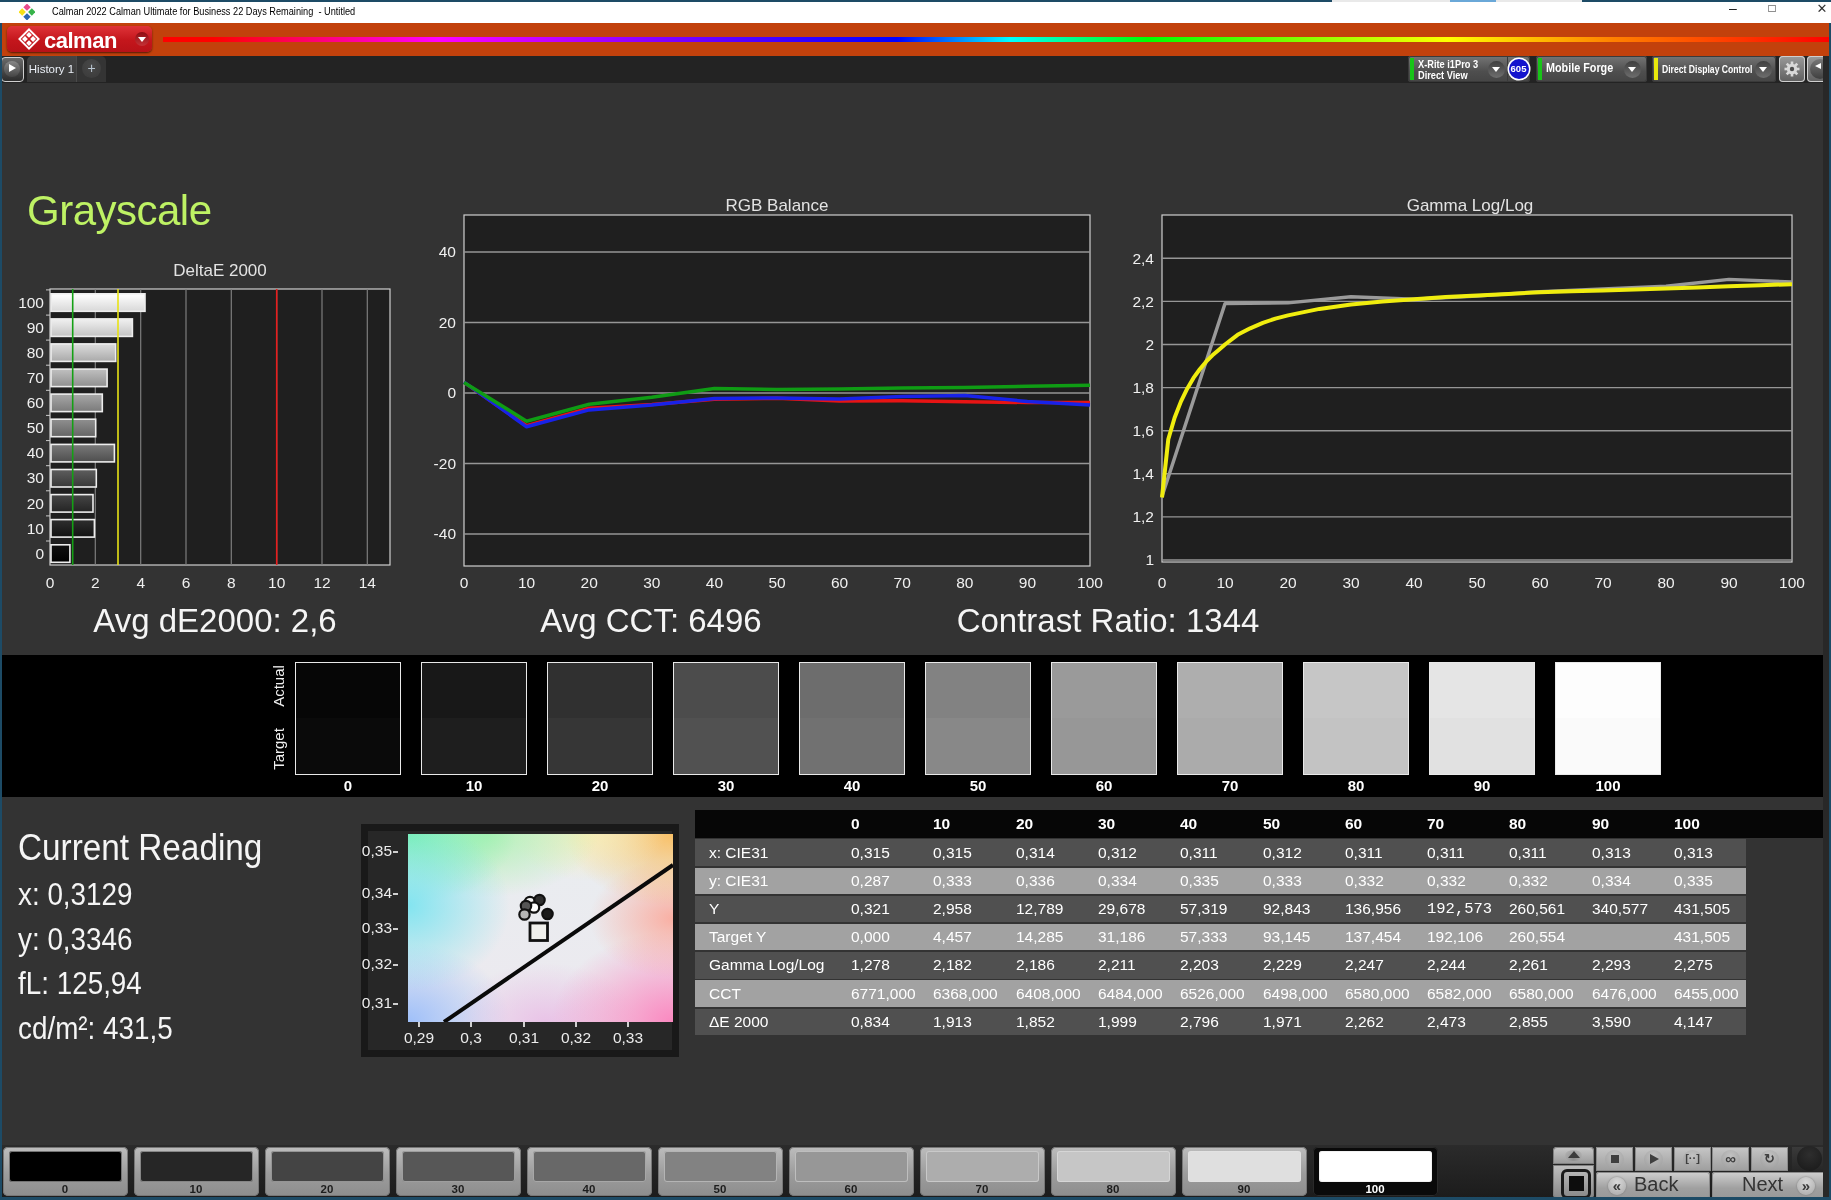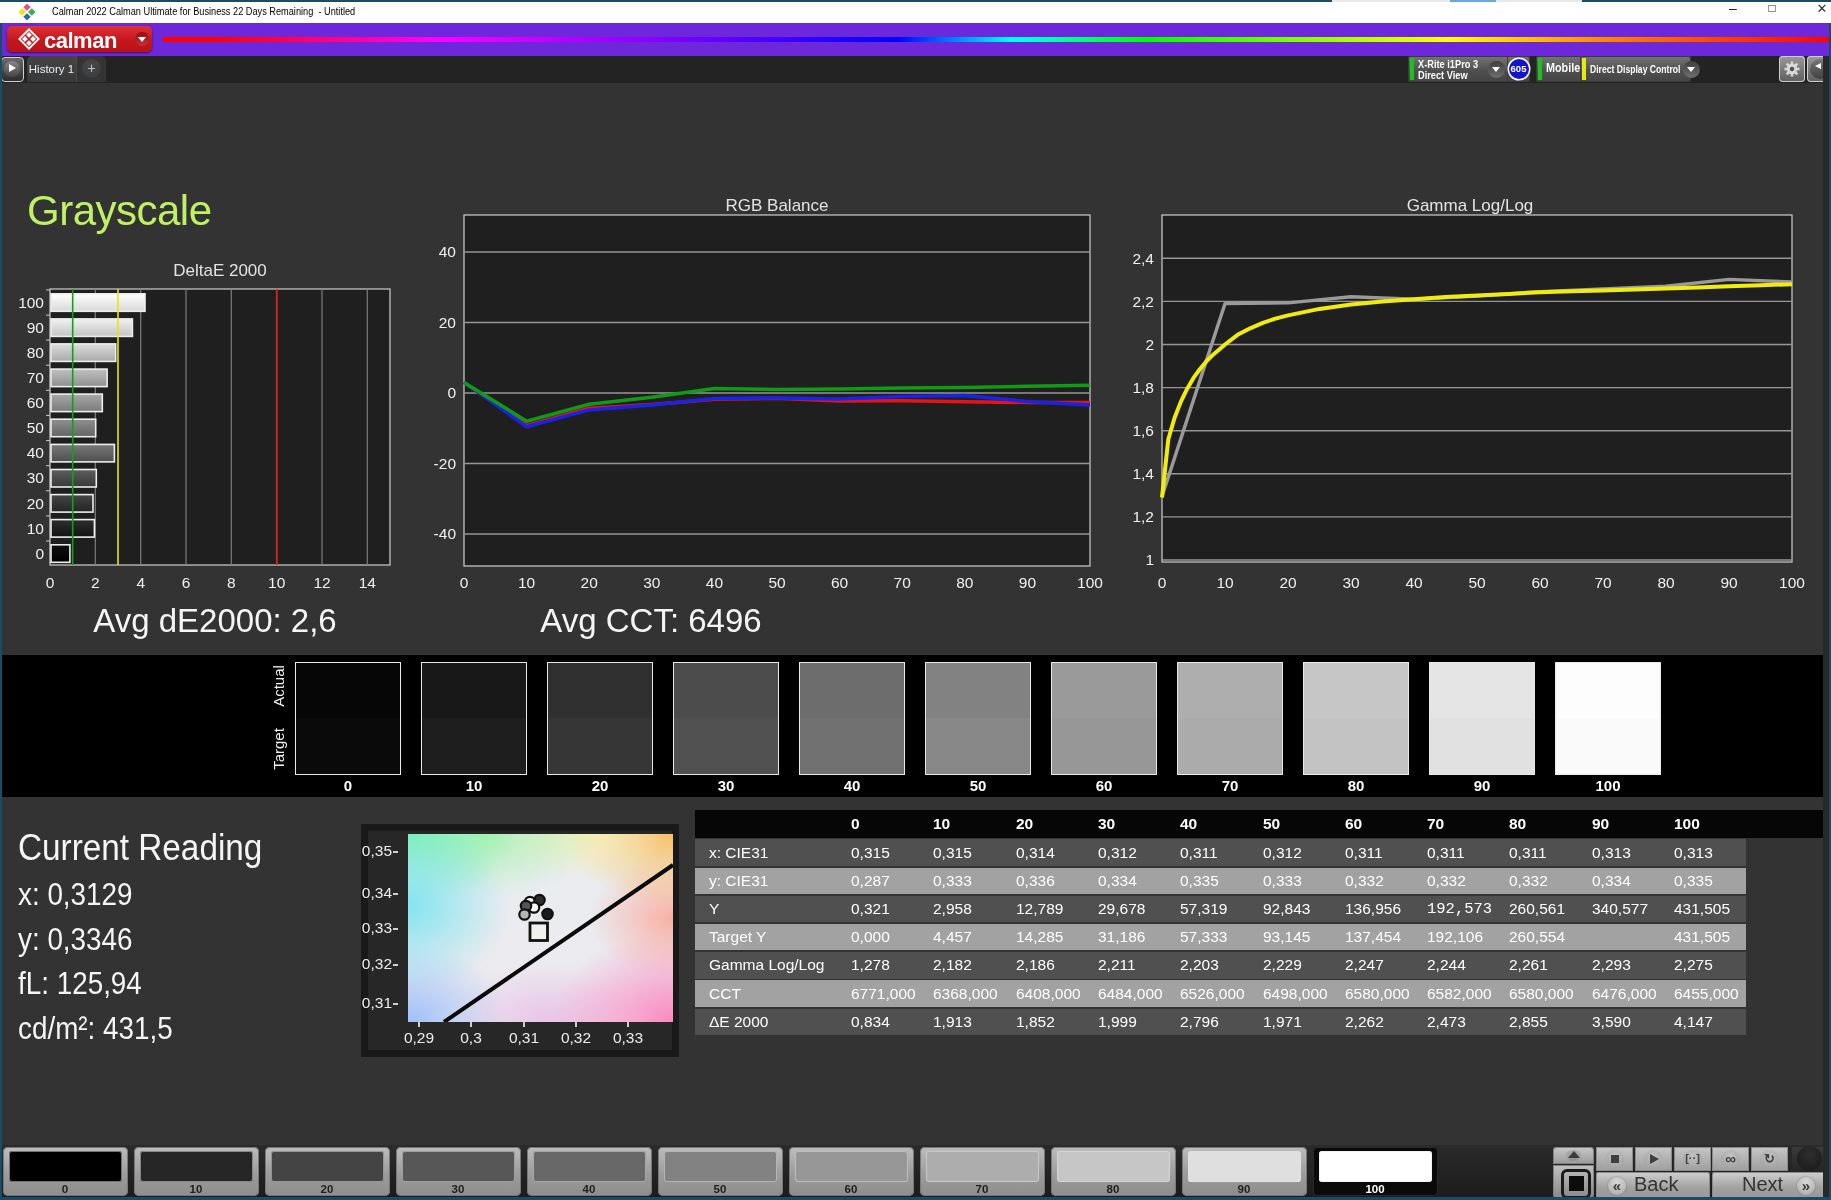--- a/index.html
+++ b/index.html
@@ -2,21 +2,21 @@
 <html><head>
 <meta charset="utf-8">
 <style>
   html,body{margin:0;padding:0;}
   body{width:1831px;height:1200px;overflow:hidden;background:#333333;font-family:"Liberation Sans",sans-serif;position:relative;}
   #page{position:absolute;left:0;top:0;width:1831px;height:1200px;background:#333333;}
   .abs{position:absolute;}
   #titlebar{left:0;top:0;width:1831px;height:21px;background:#ffffff;border-top:2px solid #1d4b66;border-image:linear-gradient(to right,#1d4b66 0 1331px,#e9e9e9 1331px 1449px,#6aa8d8 1449px 1495px,#e9e9e9 1495px 1581px,#1d4b66 1581px 100%) 2;}
   #titletext{left:52px;top:4.5px;font-size:11.5px;color:#000;transform:scaleX(0.8);transform-origin:left center;white-space:nowrap;}
   .winbtn{top:2px;font-size:14px;color:#222;}
-  #appbar{left:0;top:23px;width:1831px;height:33px;background:#6d28d9;}
+  #appbar{left:0;top:23px;width:1831px;height:33px;background:#c2410c;}
   #logo{left:7px;top:3px;width:145px;height:26px;border-radius:5px;background:linear-gradient(#df3338,#c4161c 55%,#b81218);box-shadow:0 1px 2px rgba(0,0,0,.6);}
   #logotext{left:44px;top:5px;font-size:22px;font-weight:bold;color:#fff;letter-spacing:-0.5px;}
   #logodrop{left:135px;top:9px;width:14px;height:14px;border-radius:50%;background:linear-gradient(#8e0d12,#c53237);}
   #logodrop:after{content:"";position:absolute;left:3.1px;top:5px;border-left:4px solid transparent;border-right:4px solid transparent;border-top:5px solid #fff;}
   #rainbow{left:163px;top:14px;width:1668px;height:5px;background:linear-gradient(to right,#ff0000 0%,#ff0000 3%,#ff00ff 16.5%,#0000ff 44%,#00ffff 50.8%,#00ff00 59%,#ffff00 77%,#ff8000 87%,#ff0000 100%);}
   #tabrow{left:0;top:56px;width:1831px;height:27px;background:#232323;}
   #navbtn{left:1px;top:1px;width:21px;height:23px;border:1px solid #cfcfcf;border-radius:4px;background:linear-gradient(#6a6a6a,#2c2c2c);}
   #navbtn .circ{position:absolute;left:1.5px;top:2.5px;width:16px;height:16px;border-radius:50%;background:linear-gradient(#888,#444);}
   #navbtn .tri{position:absolute;left:7px;top:6px;border-top:4.5px solid transparent;border-bottom:4.5px solid transparent;border-left:7px solid #fff;}
   #tabhist{left:27px;top:0px;width:49px;height:26px;background:linear-gradient(#454545,#383838);border-radius:5px 0 0 0;color:#e9eef5;font-size:11.5px;line-height:26px;text-align:center;}
@@ -114,21 +114,21 @@
       <div class="txt" style="top:2.5px;font-size:10.5px;line-height:11px;white-space:nowrap;transform:scaleX(0.88);">X-Rite i1Pro 3<br>Direct View</div>
       <div class="arr" style="left:80px;"></div>
       <div style="position:absolute;left:99px;top:0;width:23px;height:26px;border-left:1px solid #3a3a3a;"></div>
       <div style="position:absolute;left:100.5px;top:3px;width:20px;height:20px;border-radius:50%;background:#1414cd;box-shadow:0 0 0 1.5px #fff;color:#fff;font-size:9.5px;font-weight:bold;text-align:center;line-height:20px;">605</div>
     </div>
     <div class="abs ddl" style="left:1536px;width:111px;">
       <div class="stripe" style="background:#18c418;"></div>
       <div class="txt" style="top:5px;font-size:12px;white-space:nowrap;transform:scaleX(0.9);">Mobile Forge</div>
       <div class="arr" style="left:88px;"></div>
     </div>
-    <div class="abs ddl" style="left:1580px;width:99px;padding-left:12px;">
+    <div class="abs ddl" style="left:1652px;width:124px;">
       <div class="stripe" style="background:#e8e80c;"></div>
       <div class="txt" style="top:7px;font-size:10.5px;white-space:nowrap;transform:scaleX(0.82);">Direct Display Control</div>
       <div class="arr" style="left:103px;"></div>
     </div>
     <div class="abs" style="left:1779px;top:0;width:26px;height:26px;border-radius:4px;background:linear-gradient(#9a9a9a,#5e5e5e);box-shadow:inset 0 0 0 1px #cfcfcf;">
       <svg width="26" height="26">
           <g fill="#d9d9d9">
             <circle cx="13" cy="13" r="5.2"></circle>
             <g stroke="#d9d9d9" stroke-width="2.6">
       <line x1="13" y1="5.5" x2="13" y2="20.5"></line>
@@ -305,20 +305,21 @@
 <text x="1540.0" y="588" font-size="15.5" fill="#f0f0f0" text-anchor="middle">60</text>
 <text x="1603.0" y="588" font-size="15.5" fill="#f0f0f0" text-anchor="middle">70</text>
 <text x="1666.0" y="588" font-size="15.5" fill="#f0f0f0" text-anchor="middle">80</text>
 <text x="1729.0" y="588" font-size="15.5" fill="#f0f0f0" text-anchor="middle">90</text>
 <text x="1792.0" y="588" font-size="15.5" fill="#f0f0f0" text-anchor="middle">100</text>
 <polyline points="1162.0,496.4 1225.0,303.6 1288.0,302.9 1351.0,296.7 1414.0,299.2 1477.0,296.0 1540.0,291.7 1603.0,288.9 1666.0,286.3 1729.0,279.4 1792.0,282.0" fill="none" stroke="#9a9a9a" stroke-width="3.4" stroke-linejoin="round"></polyline>
 <polyline points="1162.0,497.5 1168.3,439.3 1174.6,417.8 1180.9,401.6 1187.2,388.7 1193.5,377.9 1199.8,369.3 1206.1,361.7 1212.4,355.3 1218.7,349.9 1225.0,344.5 1237.6,334.8 1250.2,328.3 1262.8,322.9 1275.4,318.6 1288.0,315.4 1319.5,308.9 1351.0,304.6 1382.5,301.4 1414.0,299.2 1445.5,297.1 1477.0,295.4 1508.5,293.9 1540.0,292.3 1571.5,291.3 1603.0,290.6 1634.5,289.5 1666.0,288.5 1697.5,287.4 1729.0,286.3 1760.5,285.2 1792.0,284.2" fill="none" stroke="#f0ed0e" stroke-width="4" stroke-linejoin="round"></polyline>
 </svg>
 <div class="abs bigstat" style="left:215px;transform:translateX(-50%);">Avg dE2000: 2,6</div>
 <div class="abs bigstat" style="left:651px;transform:translateX(-50%);">Avg CCT: 6496</div>
+<div class="abs bigstat" style="left:1108px;transform:translateX(-50%);">Contrast Ratio: 1344</div>
 
   <div class="abs" id="strip">
 <div class="vlabel" style="left:231px;top:21px;">Actual</div>
 <div class="vlabel" style="left:231px;top:84px;">Target</div>
 <div class="abs sw" style="left:295px;background:linear-gradient(rgb(6,6,6) 0 50%, rgb(10,10,10) 50% 100%);"></div>
 <div class="abs swl" style="left:295px;">0</div>
 <div class="abs sw" style="left:421px;background:linear-gradient(rgb(24,24,24) 0 50%, rgb(30,30,30) 50% 100%);"></div>
 <div class="abs swl" style="left:421px;">10</div>
 <div class="abs sw" style="left:547px;background:linear-gradient(rgb(48,48,48) 0 50%, rgb(54,54,54) 50% 100%);"></div>
 <div class="abs swl" style="left:547px;">20</div>

